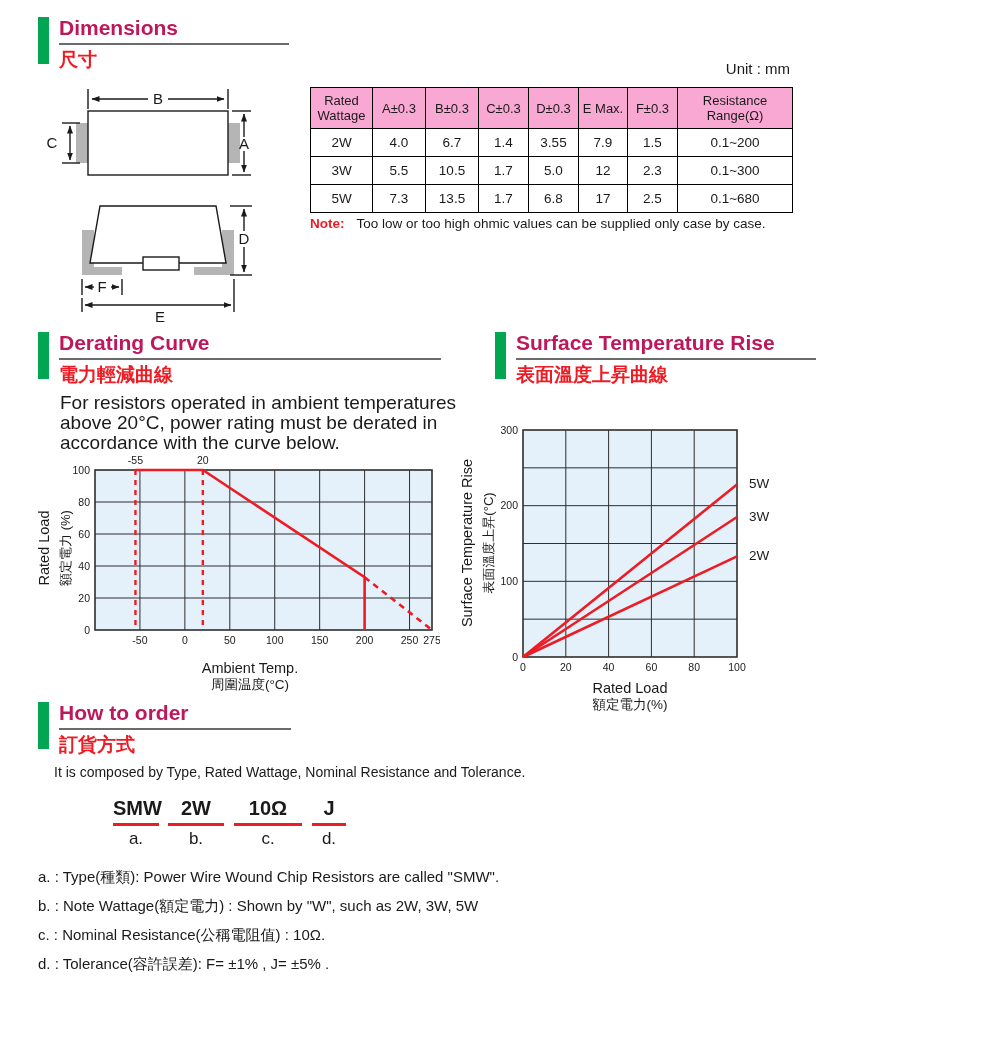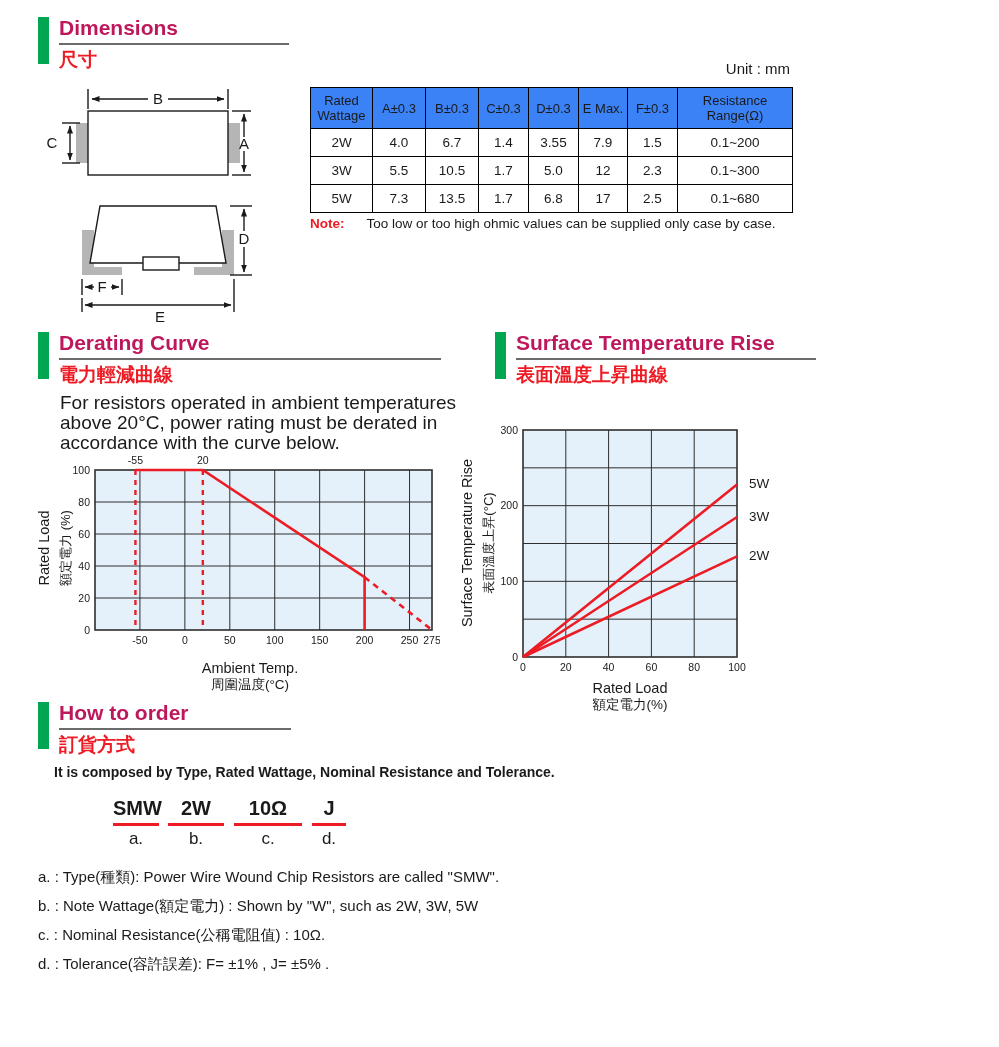--- a/index.html
+++ b/index.html
@@ -8,33 +8,33 @@
   
   .sec{position:absolute;}
   .sec .bar{position:absolute;left:0;top:1px;width:11px;height:47px;background:#00a651;}
   .sec .t{position:absolute;left:21px;top:0;font-size:21px;font-weight:700;color:#be185d;white-space:nowrap;}
   .sec .ul{position:absolute;left:21px;top:27px;height:2px;background:#6b6b6b;}
   .sec .s{position:absolute;left:21px;top:31px;font-size:19px;font-weight:700;color:#ed1c24;white-space:nowrap;}
   .unit{position:absolute;left:660px;top:60px;width:130px;text-align:right;font-size:15px;}
   
   .dim-table{position:absolute;left:310px;top:87px;width:482px;border-collapse:collapse;table-layout:fixed;}
   .dim-table th,.dim-table td{border:1.5px solid #000;text-align:center;vertical-align:middle;font-size:13px;}
-  .dim-table th{background:#3b82f6;font-weight:400;height:38px;padding:1px;}
+  .dim-table th{background:#f9a8d4;font-weight:400;height:38px;padding:1px;}
   .dim-table td{height:25px;font-size:13.5px;}
   .note{position:absolute;left:310px;top:216px;font-size:13.5px;}
-  .note .nl{color:#ed1c24;font-weight:700;margin-right:22px;}
+  .note .nl{color:#ed1c24;font-weight:700;margin-right:12px;}
   
   svg text{font-family:"Liberation Sans",sans-serif;fill:#1a1a1a;}
   .para{position:absolute;left:60px;top:393px;width:402px;font-size:19px;line-height:20px;}
   .rot{position:absolute;transform:rotate(-90deg);text-align:center;white-space:nowrap;}
   .cap{position:absolute;text-align:center;}
   .cap .c1{font-size:14.5px;}
   .cap .c2{font-size:13.5px;}
   
-  .intro{position:absolute;left:54px;top:764px;font-size:14px;font-weight:700;}
+  .intro{position:absolute;left:54px;top:764px;font-size:14px;font-weight:400;}
   .code-item{position:absolute;top:797px;text-align:center;}
   .code-item .v{font-size:20px;font-weight:700;}
   .code-item .u{height:3px;background:#ed1c24;margin-top:3px;}
   .code-item .l{font-size:17px;margin-top:3px;}
   .order-notes{position:absolute;left:38px;top:862px;}
   .order-notes div{font-size:15px;line-height:29px;white-space:nowrap;}
 </style>
 </head>
 <body>
 

